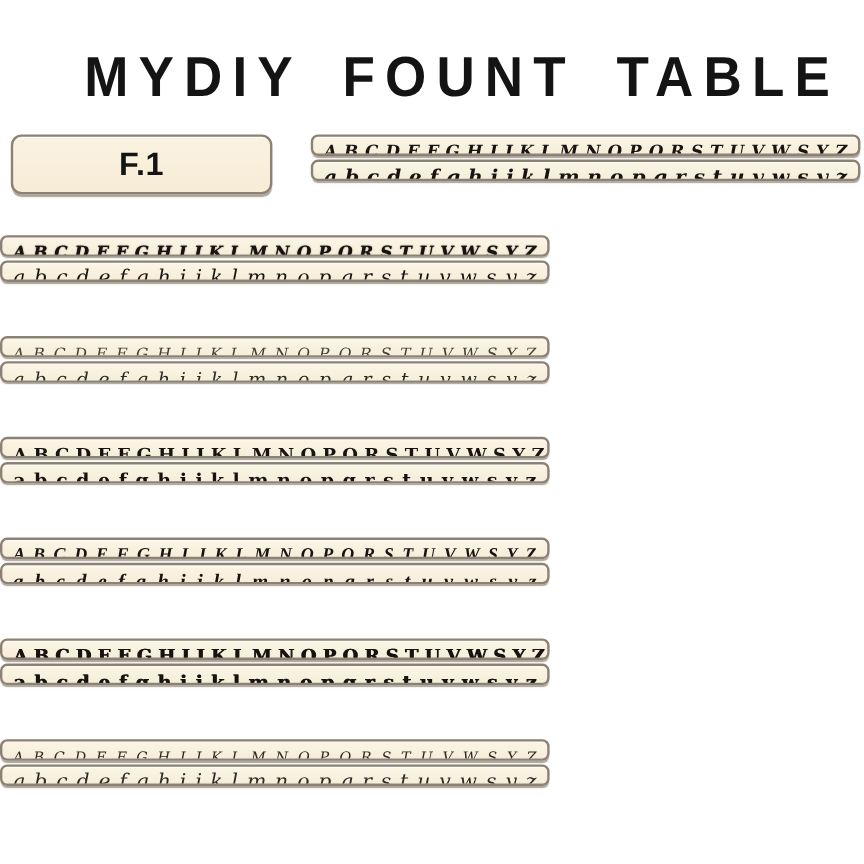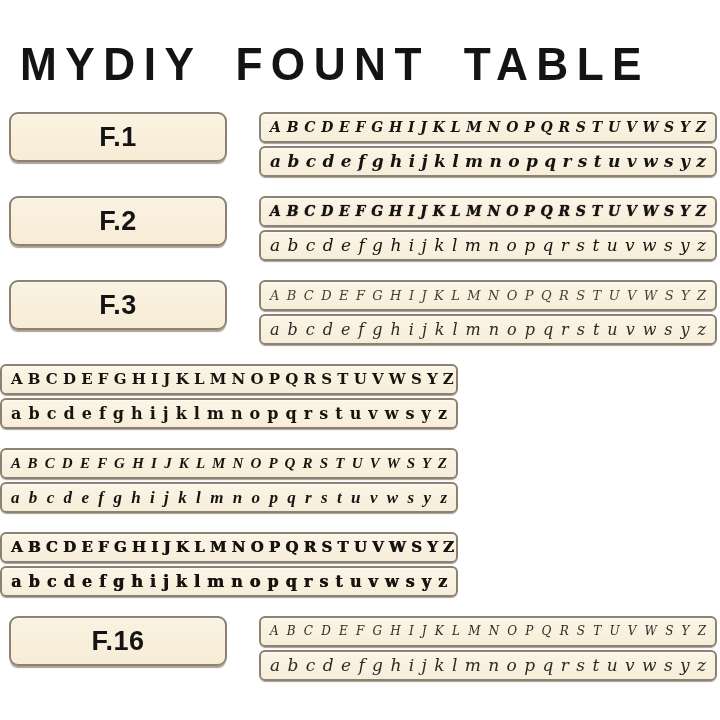--- a/index.html
+++ b/index.html
@@ -9,21 +9,21 @@
     font-family:"Liberation Sans",sans-serif;
     overflow:hidden;
     position:relative;
   }
   .page{width:720px;height:720px;}
 
   
   .title{
     margin-top:24px;
     height:78px;
-    display:flex;align-items:center;justify-content:flex-start;
+    display:flex;align-items:center;justify-content:flex-end;
   }
   .title h1{
     margin:0;
     font-family:"Liberation Sans",sans-serif;
     font-weight:700;
     font-size:47px;
     letter-spacing:9px;
     word-spacing:14px;
     color:#141414;
     white-space:nowrap;
@@ -54,21 +54,21 @@
     font-weight:700;
     font-size:27px;
     color:#141414;
     letter-spacing:0.5px;
   }
   .strips{
     width:458px;
     display:flex;flex-direction:column;gap:3px;
   }
   .strip{
-    height:31px;
+    height:18px;
     background:linear-gradient(180deg,#fbf5e6 0%,#f6eed9 100%);
     border:2px solid #8c8172;
     border-radius:6px;
     box-shadow:0 2px 1px -1px rgba(96,86,66,0.55), inset 0 1px 0 rgba(255,255,255,0.55);
     box-sizing:border-box;
     overflow:hidden;
     display:block;
   }
   .sample{
     display:block;
@@ -128,37 +128,31 @@
         <div class="strip upper">
           <span class="sample">A B C D E F G H I J K L M N O P Q R S T U V W S Y Z</span>
         </div>
         <div class="strip lower">
           <span class="sample">a b c d e f g h i j k l m n o p q r s t u v w s y z</span>
         </div>
       </div>
     </div>
 
     <div class="row f2">
-      <div class="label-box">
-        <span class="label">F.2</span>
-      </div>
       <div class="strips">
         <div class="strip upper">
           <span class="sample">A B C D E F G H I J K L M N O P Q R S T U V W S Y Z</span>
         </div>
         <div class="strip lower">
           <span class="sample">a b c d e f g h i j k l m n o p q r s t u v w s y z</span>
         </div>
       </div>
     </div>
 
     <div class="row f3">
-      <div class="label-box">
-        <span class="label">F.3</span>
-      </div>
       <div class="strips">
         <div class="strip upper">
           <span class="sample">A B C D E F G H I J K L M N O P Q R S T U V W S Y Z</span>
         </div>
         <div class="strip lower">
           <span class="sample">a b c d e f g h i j k l m n o p q r s t u v w s y z</span>
         </div>
       </div>
     </div>
 
@@ -189,23 +183,20 @@
         <div class="strip upper">
           <span class="sample">A B C D E F G H I J K L M N O P Q R S T U V W S Y Z</span>
         </div>
         <div class="strip lower">
           <span class="sample">a b c d e f g h i j k l m n o p q r s t u v w s y z</span>
         </div>
       </div>
     </div>
 
     <div class="row f16">
-      <div class="label-box">
-        <span class="label">F.16</span>
-      </div>
       <div class="strips">
         <div class="strip upper">
           <span class="sample">A B C D E F G H I J K L M N O P Q R S T U V W S Y Z</span>
         </div>
         <div class="strip lower">
           <span class="sample">a b c d e f g h i j k l m n o p q r s t u v w s y z</span>
         </div>
       </div>
     </div>
 

